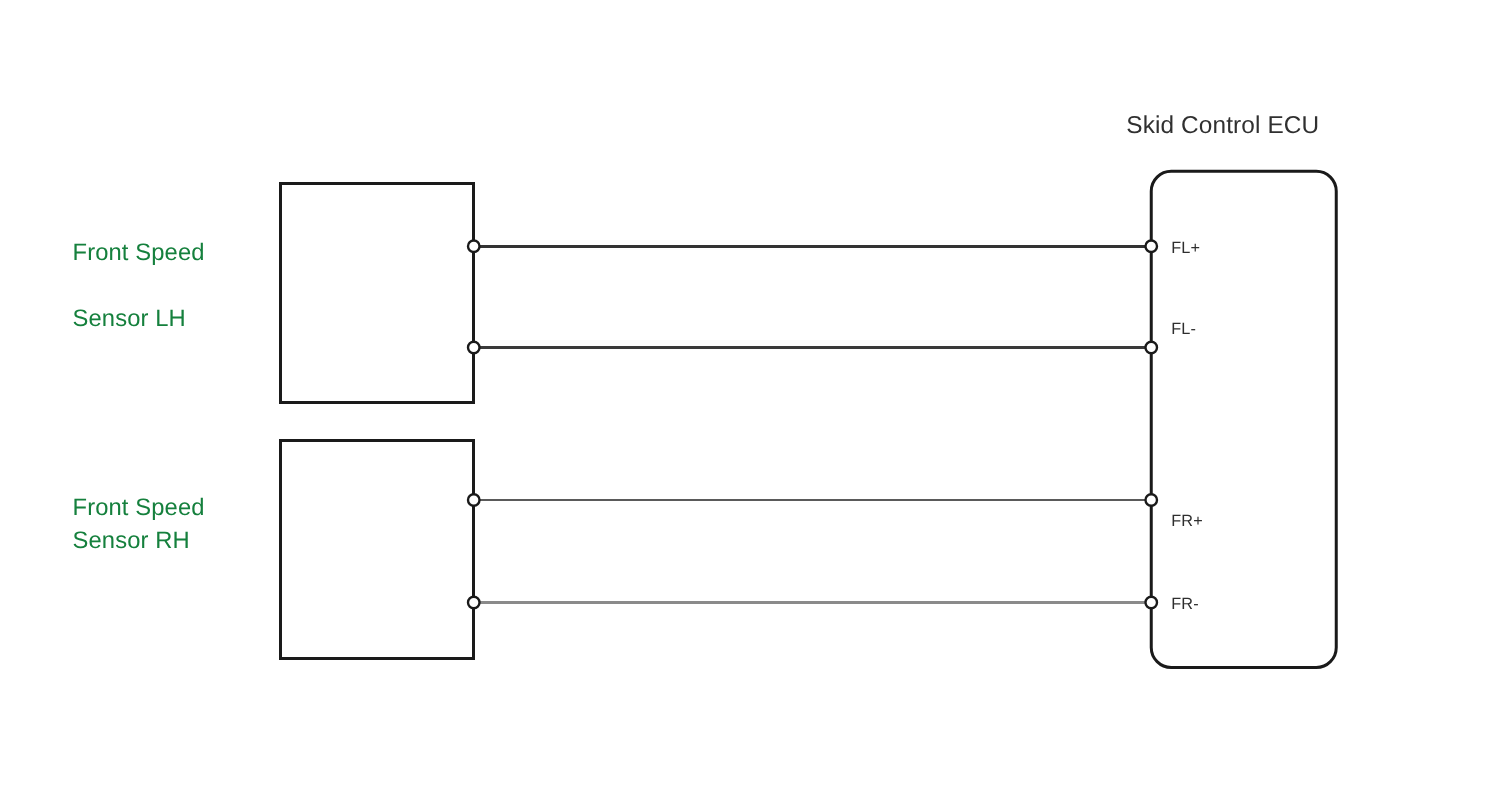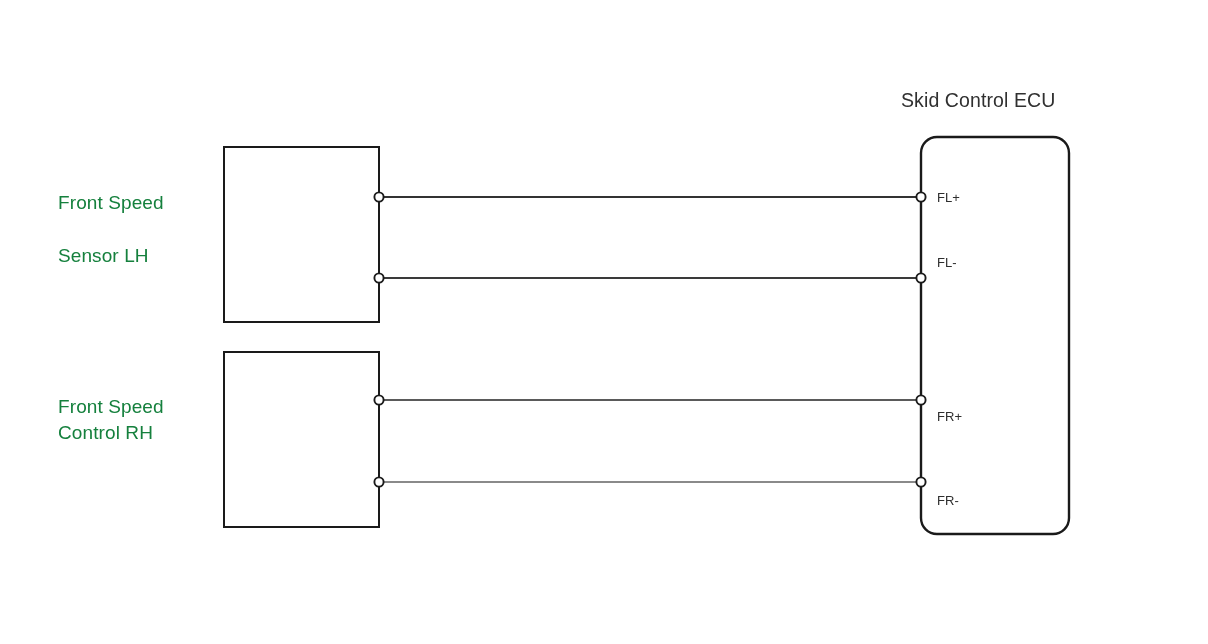--- a/index.html
+++ b/index.html
@@ -73,22 +73,22 @@
     <circle cx="921" cy="278" r="4.6" fill="#ffffff" stroke="#1a1a1a" stroke-width="1.9"></circle>
     <circle cx="921" cy="400" r="4.6" fill="#ffffff" stroke="#1a1a1a" stroke-width="1.9"></circle>
     <circle cx="921" cy="482" r="4.6" fill="#ffffff" stroke="#1a1a1a" stroke-width="1.9"></circle>
 
   </svg>
 
   <div class="txt sensor-label" style="left:58px; top:190px;">Front Speed</div>
   <div class="txt sensor-label" style="left:58px; top:216px;margin-top:27px;">Sensor LH</div>
 
   <div class="txt sensor-label" style="left:58px; top:394px;">Front Speed</div>
-  <div class="txt sensor-label" style="left:58px; top:420px;">Control RH</div>
+  <div class="txt sensor-label" style="left:58px; top:420px;">Sensor RH</div>
 
   <div class="txt ecu-title" style="left:901px; top:87px;">Skid Control ECU</div>
 
   <div class="txt terminal-label" style="left:937px; top:185px;">FL+</div>
   <div class="txt terminal-label" style="left:937px; top:250px;">FL-</div>
   <div class="txt terminal-label" style="left:937px; top:404px;">FR+</div>
-  <div class="txt terminal-label" style="left:937px; top:488px;">FR-</div>
+  <div class="txt terminal-label" style="left:937px; top:470px;">FR-</div>
 
 </div>
 
 </body></html>

